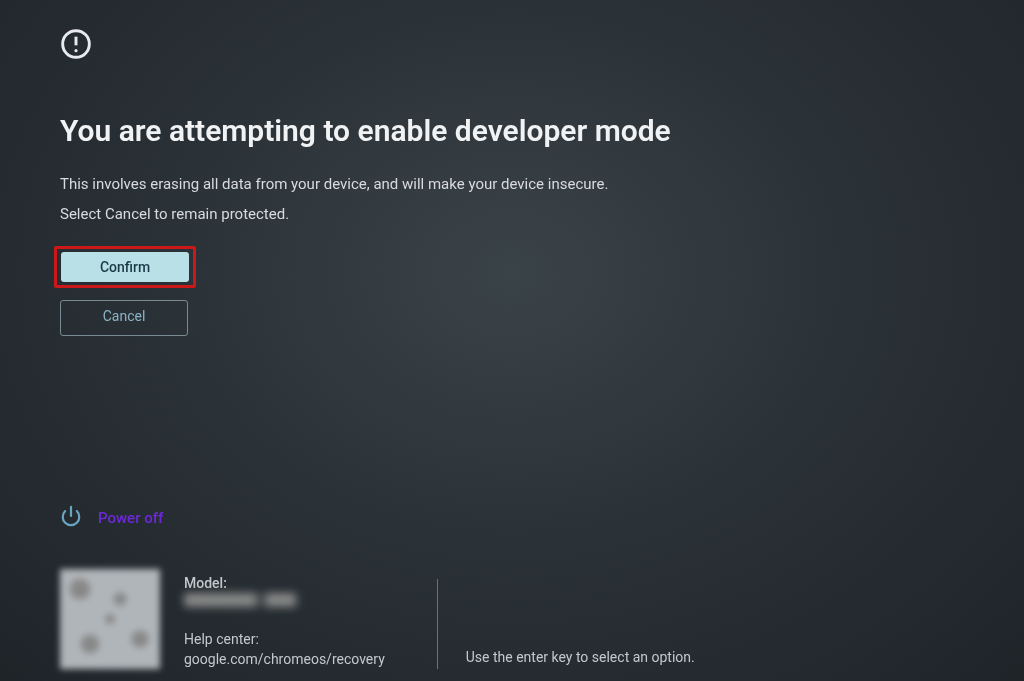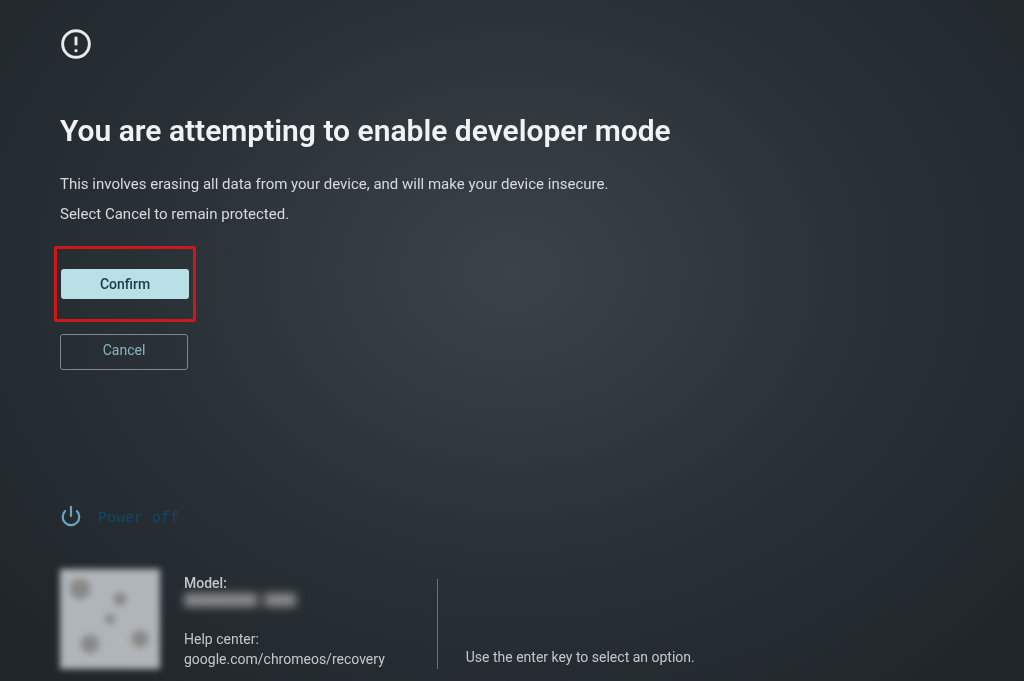--- a/index.html
+++ b/index.html
@@ -55,21 +55,21 @@
       height: 36px;
       margin-bottom: 18px;
       font-size: 14px;
       text-align: center;
       line-height: 30px;
       cursor: pointer;
       border-radius: 3px;
     }
     .btn-confirm-wrap {
       border: 3px solid #cc1818;
-      padding: 20px 4px;
+      padding: 3px 4px;
       border-radius: 2px;
       width: 142px;
       margin-bottom: 12px;
     }
     .btn-confirm {
       background: #b8e0e6;
       color: #1a3a4a;
       border: none;
       height: 30px;
       line-height: 30px;
@@ -88,24 +88,23 @@
       left: 60px;
       display: flex;
       align-items: center;
       gap: 16px;
     }
     .power-icon svg {
       width: 22px;
       height: 22px;
     }
     .power-label {
-      color: #0c4a6e;
+      color: #6d28d9;
       font-size: 15px;
       font-weight: 500;
-      font-family: Liberation Mono, monospace;
     }
     .footer {
       position: absolute;
       bottom: 12px;
       left: 60px;
       right: 40px;
       display: flex;
       align-items: flex-end;
     }
     .qr-box {

